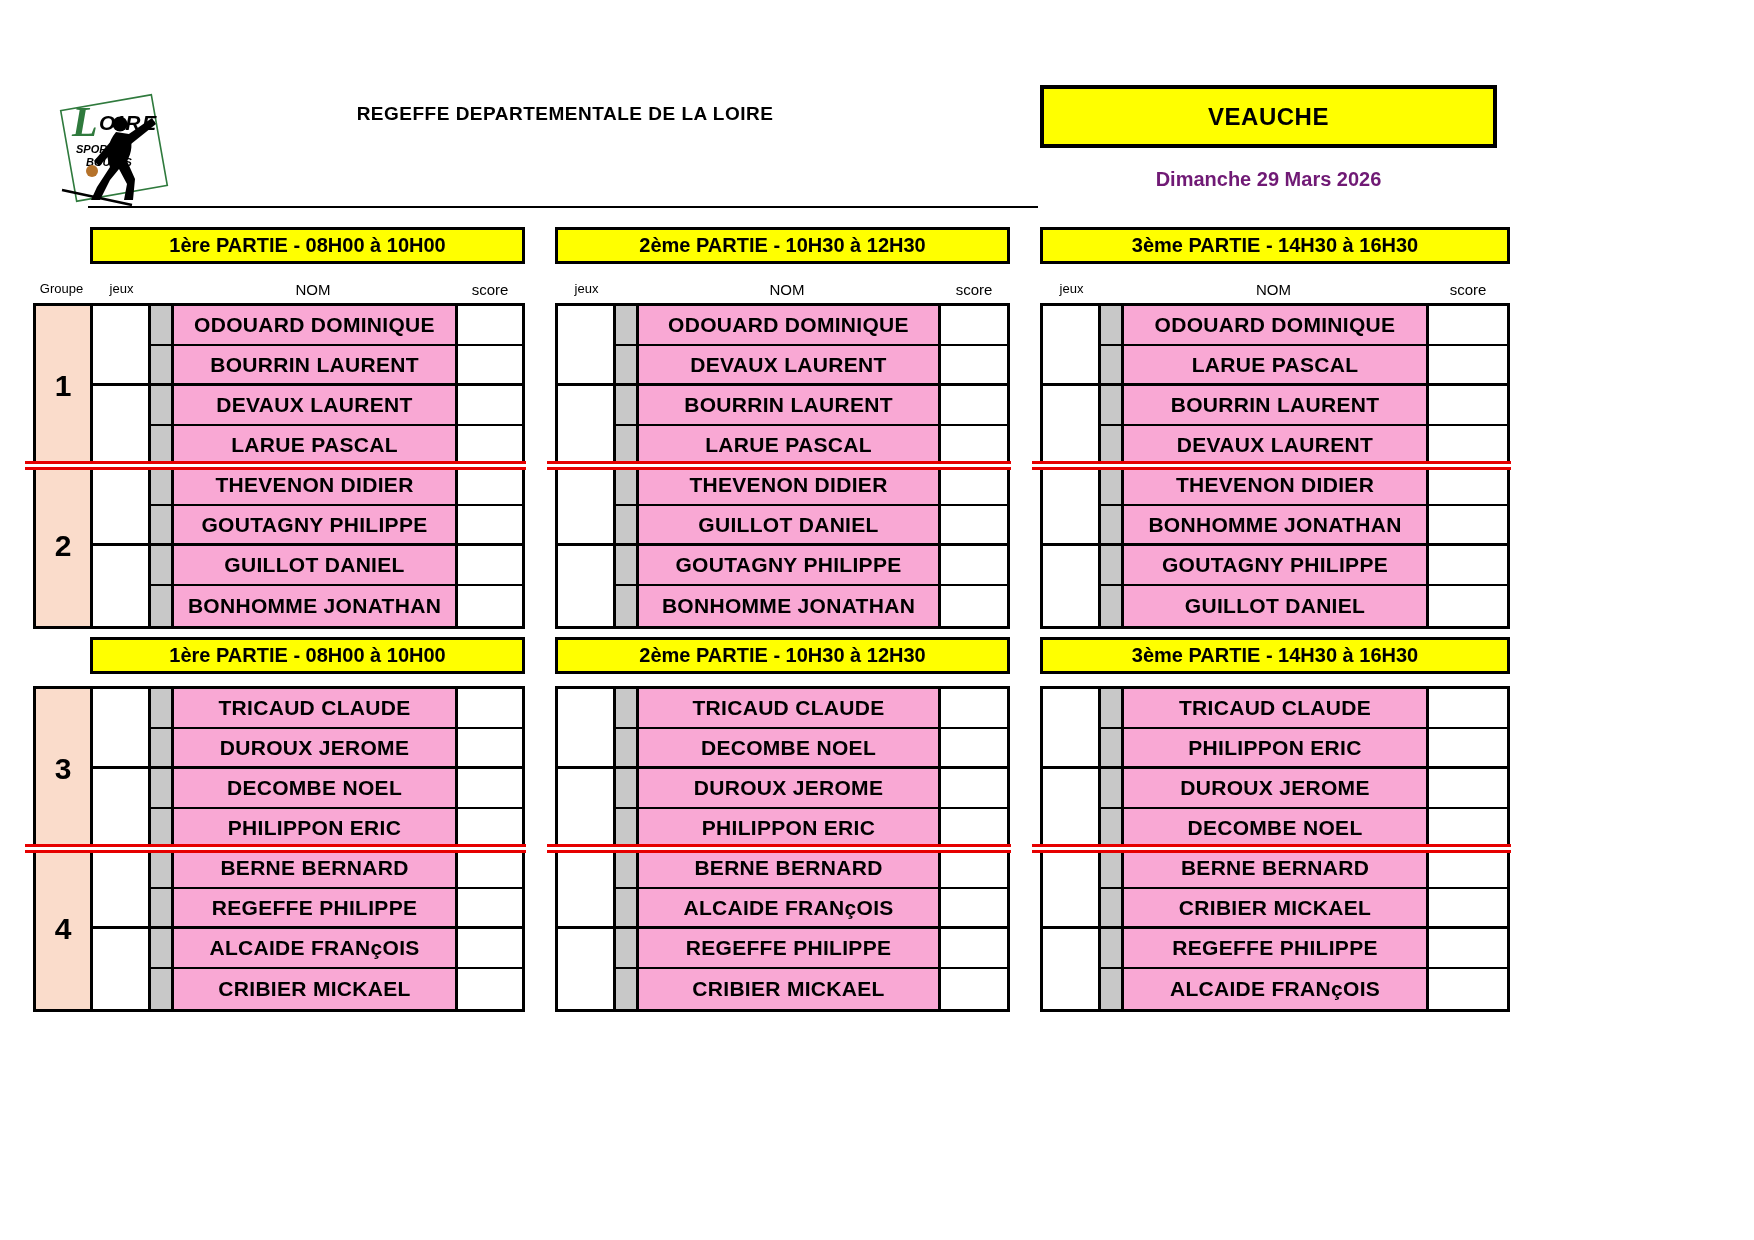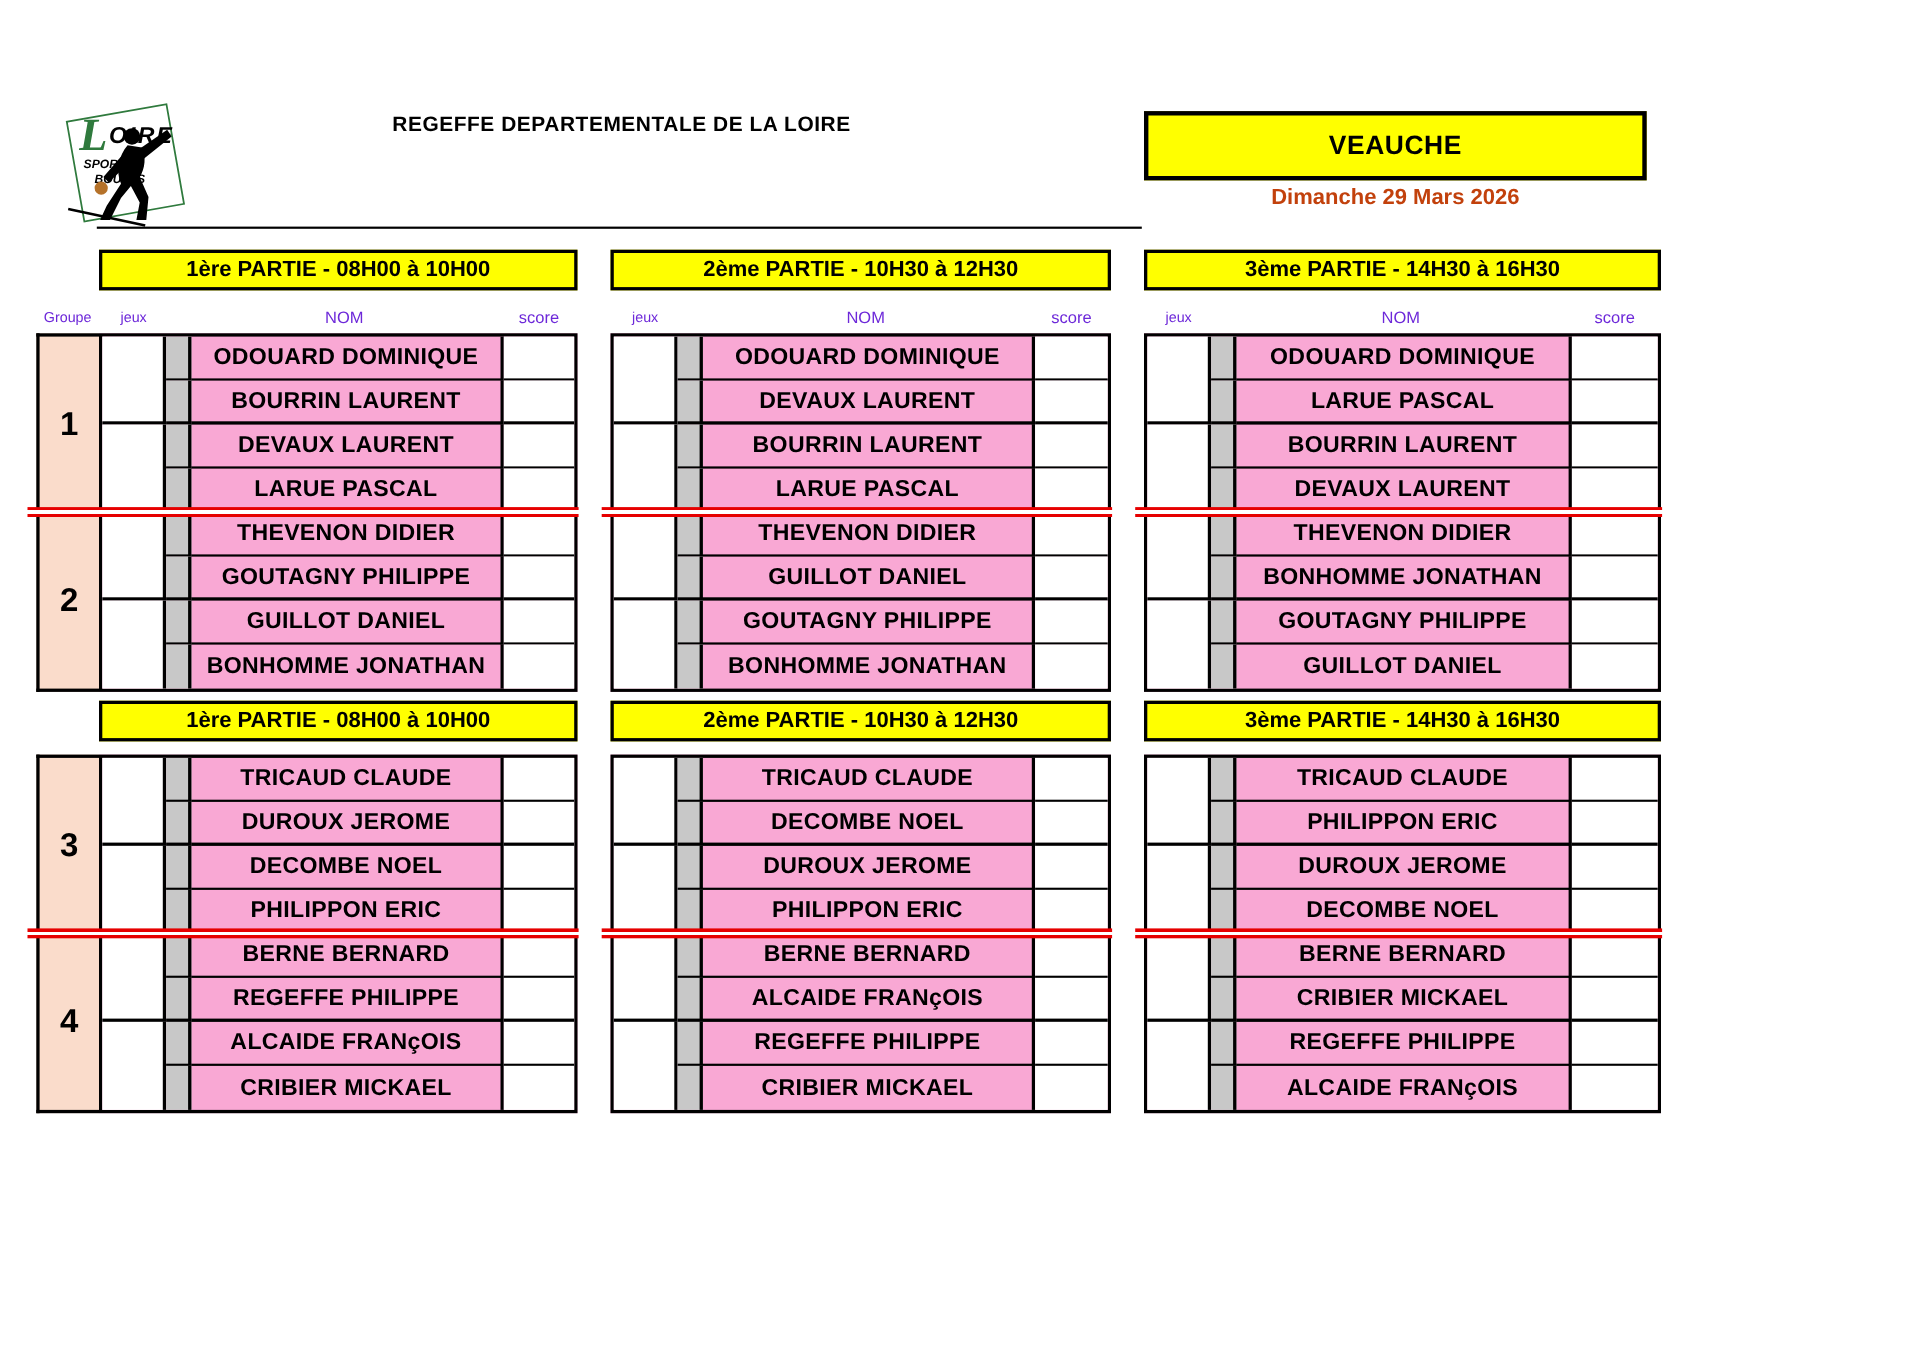--- a/index.html
+++ b/index.html
@@ -6,30 +6,30 @@
     --yellow:#FFFF00; --pink:#FADCCB; --gray:#C8C8C8; --red:#E60000; --navy:#1F3864;
   }
   *{margin:0;padding:0;box-sizing:border-box;}
   body{background:#ffffff;font-family:"Liberation Sans",sans-serif;}
   #page{position:relative;width:1754px;height:1240px;background:#fff;overflow:hidden;}
 
   .committee{position:absolute;left:90px;top:103px;width:950px;text-align:center;
     font-size:19px;font-weight:bold;color:#000;letter-spacing:.5px;}
   .venue-box{position:absolute;left:1040px;top:85px;width:457px;height:63px;
     background:var(--yellow);border:4px solid #000;display:flex;align-items:center;justify-content:center;
-    font-size:24px;font-weight:bold;letter-spacing:.5px;margin-top:16px;}
+    font-size:24px;font-weight:bold;letter-spacing:.5px;}
   .main-title{position:absolute;left:90px;top:164px;width:950px;text-align:center;
     font-size:27px;font-weight:bold;color:var(--navy);}
   .title-rule{position:absolute;left:88px;top:206px;width:950px;height:2px;background:#000;}
   .event-date{position:absolute;left:1040px;top:168px;width:457px;text-align:center;
-    font-size:20px;font-weight:bold;color:#c2410c;}
+    font-size:20px;font-weight:bold;color:#701a75;}
 
   .part-header{position:absolute;height:37px;background:var(--yellow);border:3px solid #000;
     display:flex;align-items:center;justify-content:center;font-size:20px;font-weight:bold;}
-  .col-label{position:absolute;transform:translateX(-50%);font-size:15px;color:#6d28d9;white-space:nowrap;}
+  .col-label{position:absolute;transform:translateX(-50%);font-size:15px;color:#000000;white-space:nowrap;}
   .col-label.small{font-size:13px;}
 
   .twrap{position:absolute;display:flex;}
   .groupe-col{width:57px;border:3px solid #000;border-right:none;background:var(--pink);
     display:flex;flex-direction:column;}
   .groupe-cell{height:160px;display:flex;align-items:center;justify-content:center;
     font-size:30px;font-weight:bold;}
   .main-table{flex:1;border:3px solid #000;display:flex;background:#f9a8d4;}
   .jeux-col{width:58px;border-right:0;display:flex;flex-direction:column;}
   .jeux-cell{height:80px;border-right:3px solid #000;border-bottom:3px solid #000;background:#fff;}

